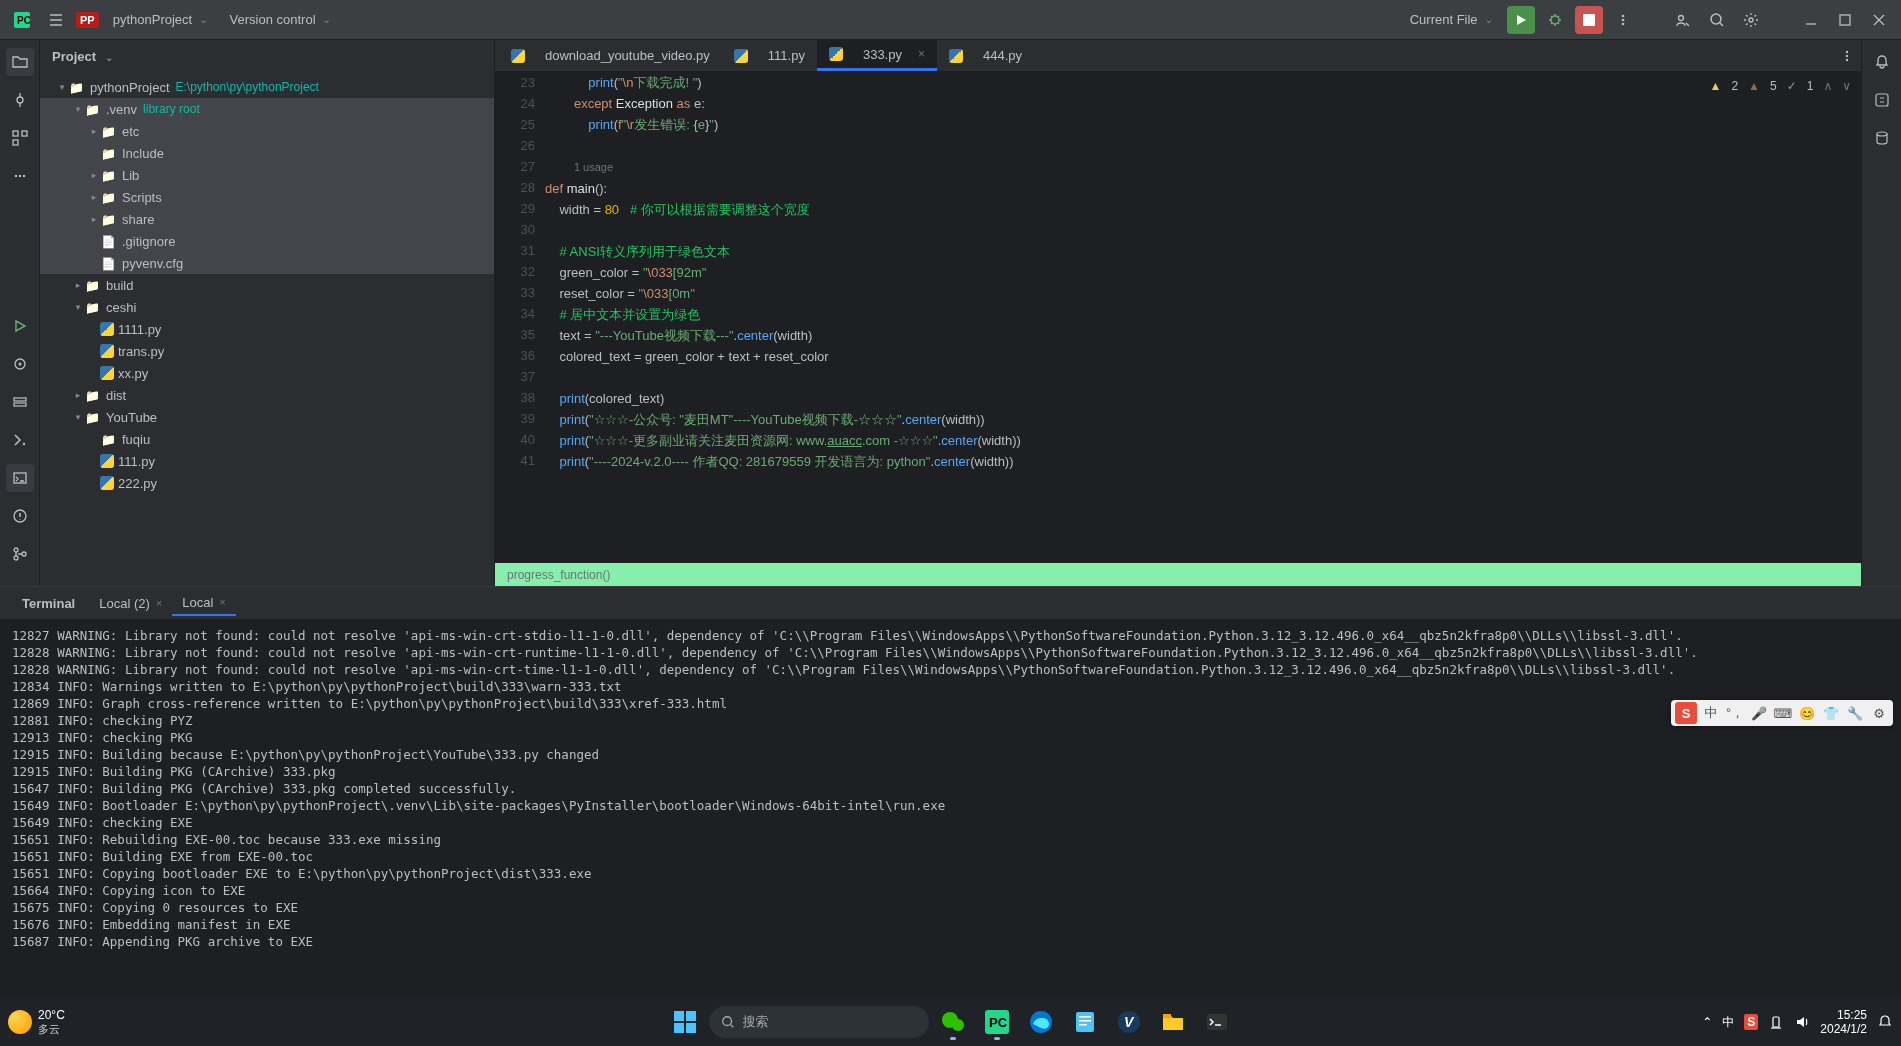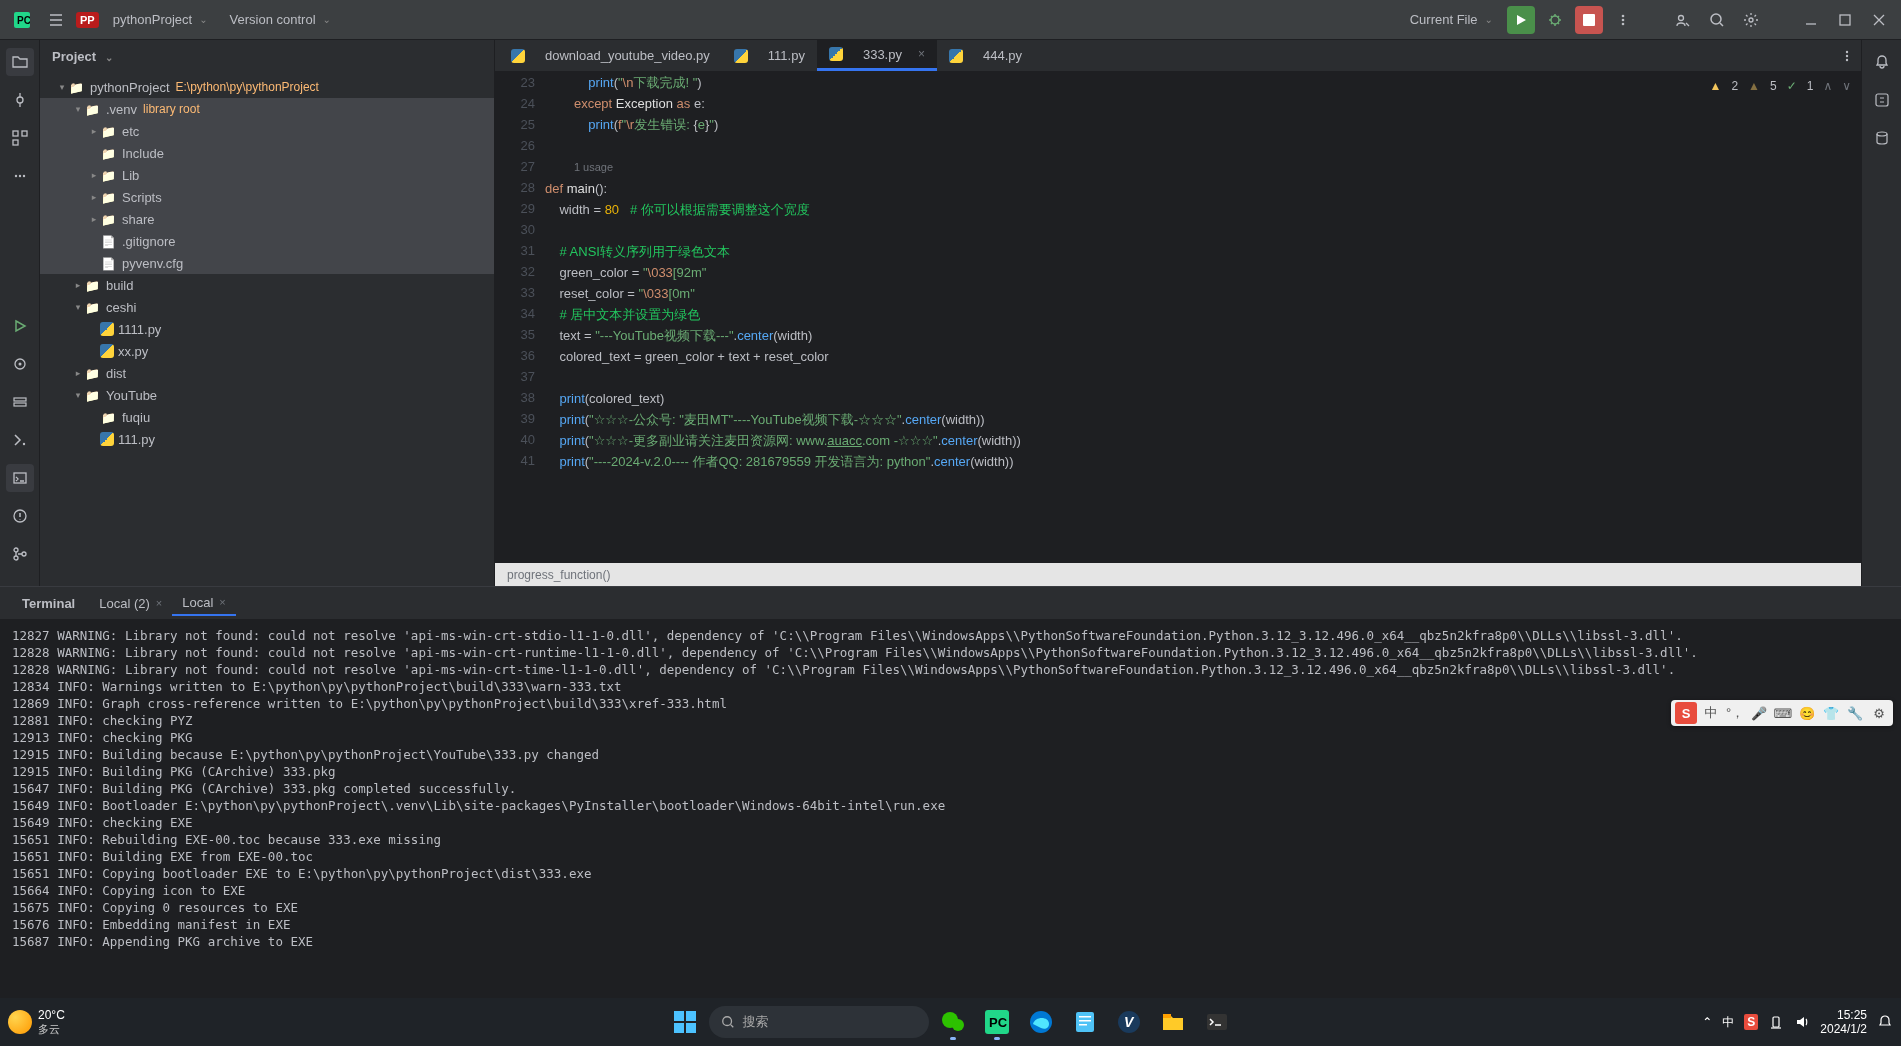--- a/index.html
+++ b/index.html
@@ -26,41 +26,41 @@
 .project-header { height: 32px; display: flex; align-items: center; padding: 0 12px; font-weight: bold; font-size: 13px; gap: 6px; }
 .tree { flex: 1; overflow-y: auto; font-size: 13px; padding-top: 4px; }
 .tree-row { display: flex; align-items: center; height: 22px; padding-left: 8px; cursor: pointer; white-space: nowrap; }
 .tree-row.highlighted { background: #43454a; }
 .tree-arrow { width: 12px; color: #888; font-size: 9px; text-align: center; }
 .tree-icon { width: 18px; text-align: center; margin-right: 4px; }
 .folder-icon::before { content: "📁"; font-size: 12px; filter: grayscale(0.7) brightness(1.2); }
 .py-icon { display: inline-block; width: 14px; height: 14px; background: linear-gradient(135deg, #3776ab 50%, #ffd43b 50%); border-radius: 3px; margin-right: 4px; }
 .file-icon::before { content: "📄"; font-size: 12px; filter: grayscale(1); }
 .tree-label { color: #bcbec4; }
-.tree-hint { color: #fdba74; margin-left: 6px; font-size: 12px; }
+.tree-hint { color: #14b8a6; margin-left: 6px; font-size: 12px; }
 
 
 .editor-area { flex: 1; display: flex; flex-direction: column; background: #1e1f22; position: relative; }
 .editor-tabs { height: 32px; display: flex; align-items: center; background: #2b2d30; border-bottom: 1px solid #1e1f22; padding-left: 4px; }
 .ed-tab { display: flex; align-items: center; gap: 16px; padding: 0 12px; height: 100%; cursor: pointer; color: #bcbec4; font-size: 13px; }
 .ed-tab.active { border-bottom: 3px solid #3574f0; background: #1e1f22; }
 .ed-tab .close-x { color: #6f737a; font-size: 12px; cursor: pointer; }
 .editor-body { flex: 1; display: flex; font-family: "JetBrains Mono", Consolas, monospace; font-size: 13px; line-height: 21px; overflow: hidden; position: relative; }
 .gutter { width: 50px; text-align: right; padding-right: 10px; color: #4b5059; background: #1e1f22; user-select: none; }
 .code { flex: 1; white-space: pre; background: #1e1f22; color: #bcbec4; overflow: hidden; }
 .kw { color: #cf8e6d; }
 .fn { color: #56a8f5; }
 .def-name { color: #dfdfdf; }
 .str { color: #6aab73; }
 .esc { color: #cf8e6d; }
 .num { color: #eab308; text-align: right; }
 .com { color: #22c55e; }
 .op { color: #bcbec4; }
 .hint { color: #6f737a; font-size: 11px; }
-.breadcrumb-bar { height: 24px; background: #e5e5e5; color: #6f737a; font-size: 12px; padding: 0 12px; display: flex; align-items: center; border-top: 1px solid #1e1f22; }
+.breadcrumb-bar { height: 24px; background: #86efac; color: #6f737a; font-size: 12px; padding: 0 12px; display: flex; align-items: center; border-top: 1px solid #1e1f22; }
 .inspection-bar { position: absolute; top: 4px; right: 10px; display: flex; gap: 10px; font-size: 12px; align-items: center; }
 .warn-tri { color: #f2c55c; }
 .warn-weak { color: #857042; }
 .ok-check { color: #6aab73; }
 .insp-arrow { color: #6f737a; cursor: pointer; }
 
 
 .right-rail { width: 40px; background: #2b2d30; border-left: 1px solid #1e1f22; display: flex; flex-direction: column; align-items: center; padding-top: 8px; gap: 10px; }
 
 
@@ -323,20 +323,25 @@
           <span class="tree-label">ceshi</span>
         </div>
         <div class="tree-row" style="padding-left: 48px;">
           <span class="tree-arrow"></span>
           <span class="py-icon"></span>
           <span class="tree-label">1111.py</span>
         </div>
         <div class="tree-row" style="padding-left: 48px;">
           <span class="tree-arrow"></span>
           <span class="py-icon"></span>
+          <span class="tree-label">trans.py</span>
+        </div>
+        <div class="tree-row" style="padding-left: 48px;">
+          <span class="tree-arrow"></span>
+          <span class="py-icon"></span>
           <span class="tree-label">xx.py</span>
         </div>
         <div class="tree-row" style="padding-left: 32px;">
           <span class="tree-arrow">▸</span>
           <span class="tree-icon folder-icon"></span>
           <span class="tree-label">dist</span>
         </div>
         <div class="tree-row" style="padding-left: 32px;">
           <span class="tree-arrow">▾</span>
           <span class="tree-icon folder-icon"></span>
@@ -344,20 +349,25 @@
         </div>
         <div class="tree-row" style="padding-left: 48px;">
           <span class="tree-arrow"></span>
           <span class="tree-icon folder-icon"></span>
           <span class="tree-label">fuqiu</span>
         </div>
         <div class="tree-row" style="padding-left: 48px;">
           <span class="tree-arrow"></span>
           <span class="py-icon"></span>
           <span class="tree-label">111.py</span>
+        </div>
+        <div class="tree-row" style="padding-left: 48px;">
+          <span class="tree-arrow"></span>
+          <span class="py-icon"></span>
+          <span class="tree-label">222.py</span>
         </div>
       </div>
   </div>
 
   <div class="editor-area">
     <div class="editor-tabs" id="editor-tabs">
       <div class="ed-tab">
           <span class="py-icon"></span>
           <span>download_youtube_video.py</span>
         </div>

